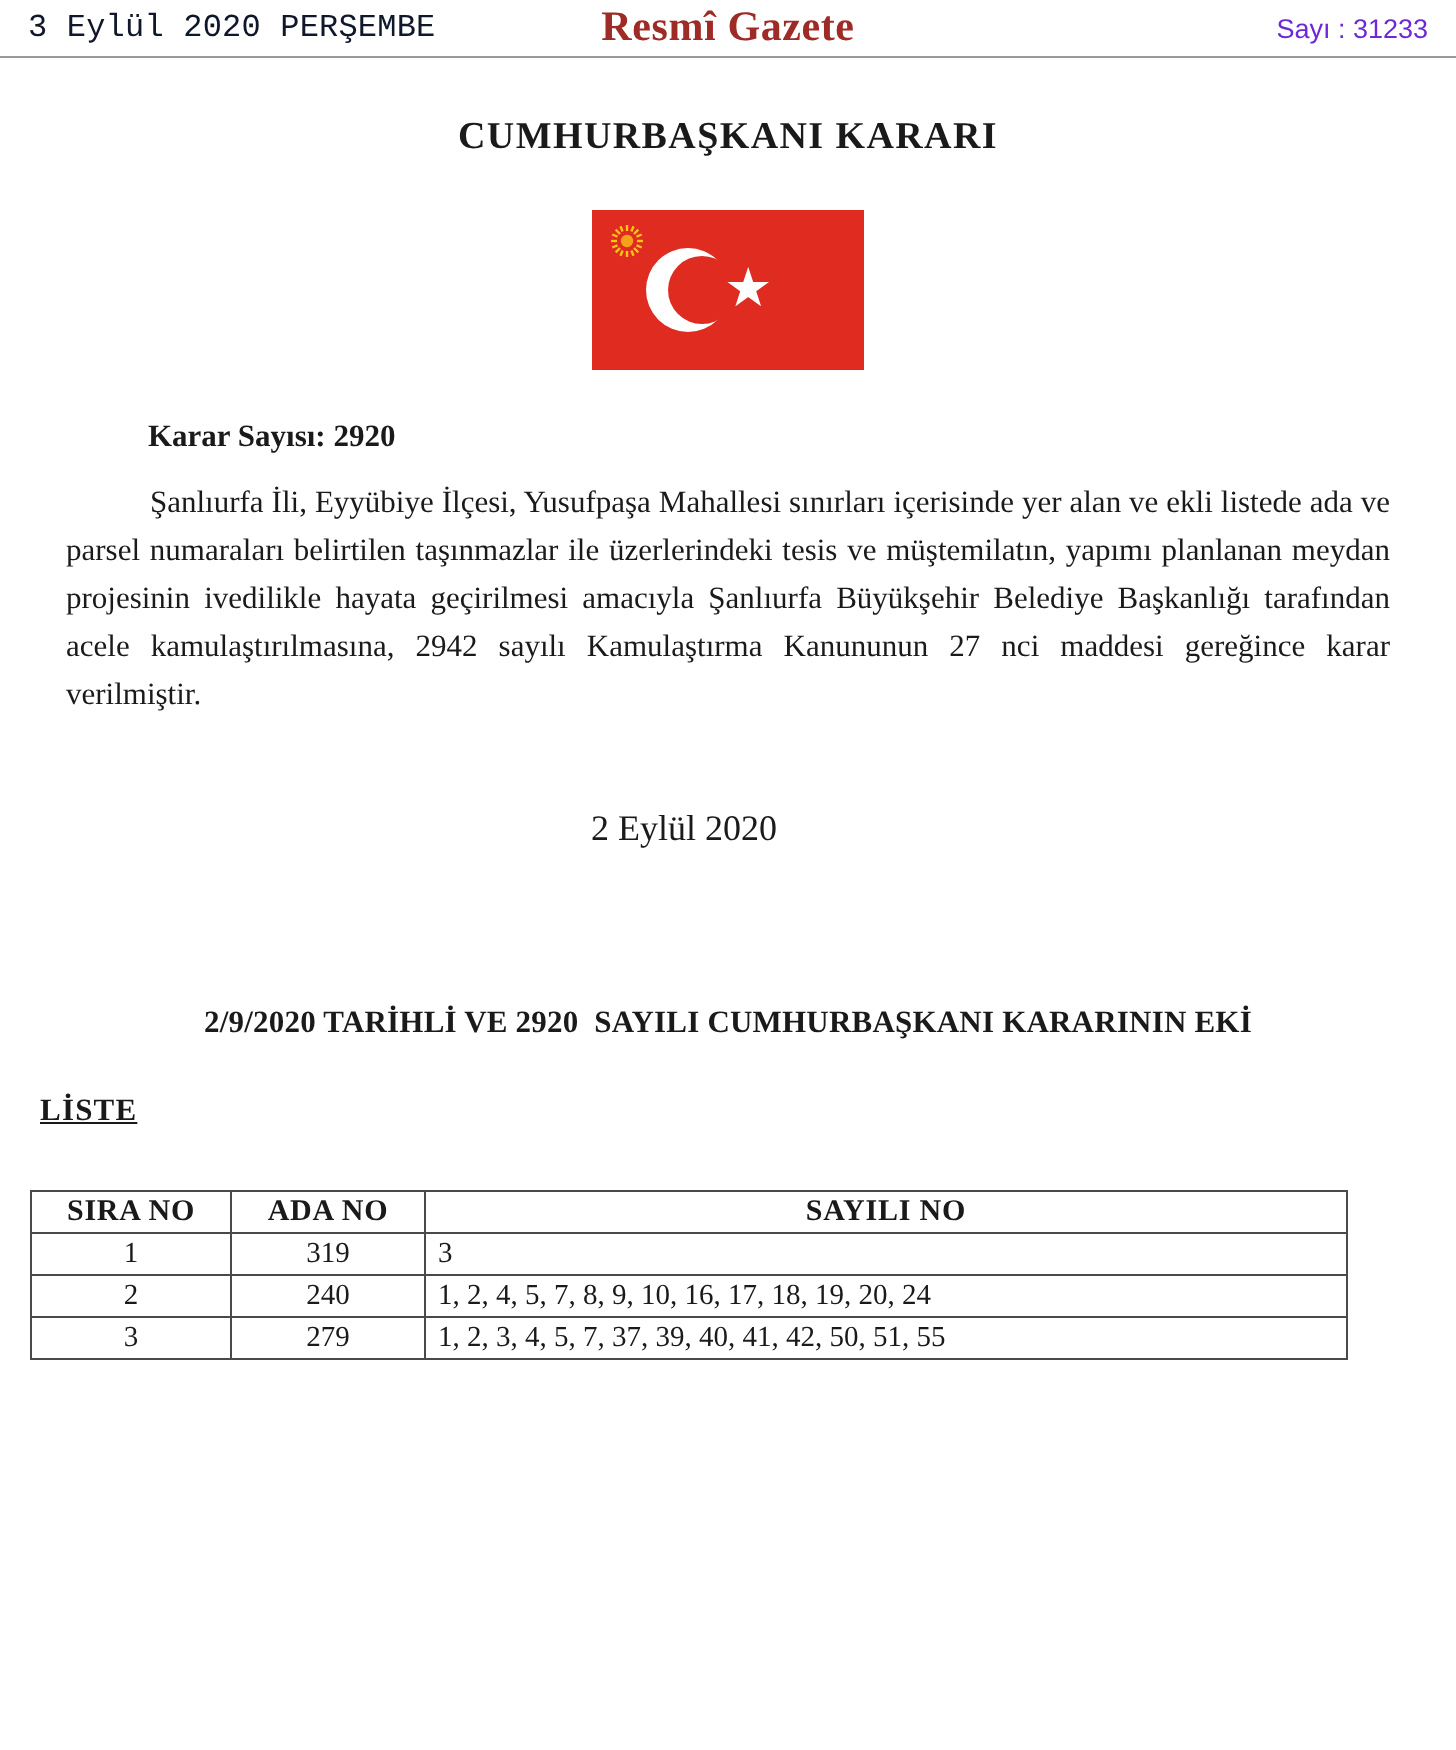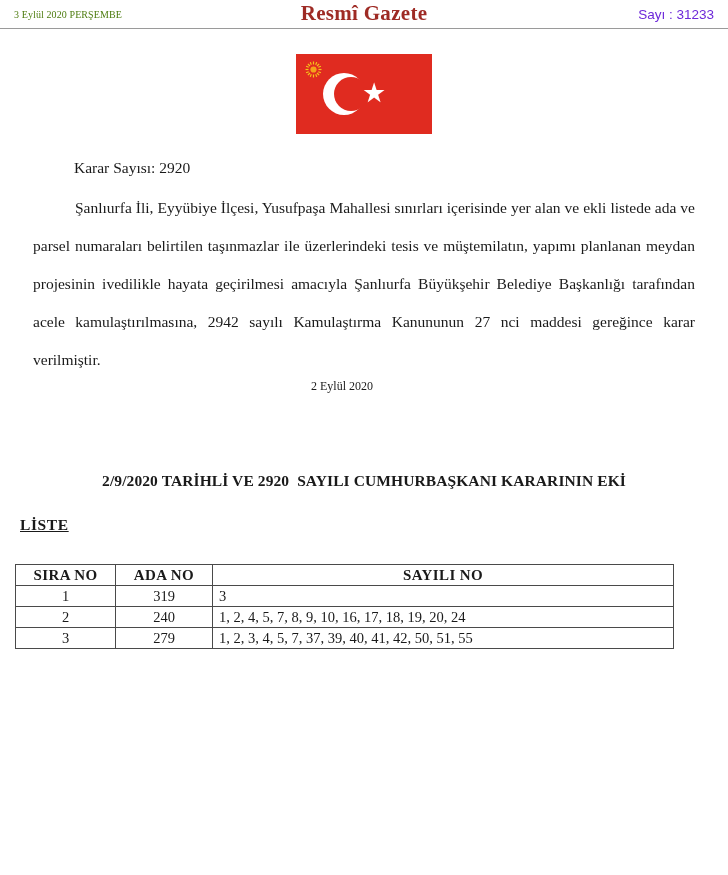--- a/index.html
+++ b/index.html
@@ -20,23 +20,23 @@
   .masthead {
     position: relative;
     height: 28px;
     display: flex;
     align-items: center;
     justify-content: space-between;
     padding: 0 14px;
     box-sizing: border-box;
   }
   .masthead-date {
-    font-family: Liberation Serif, serif;
-    font-size: 10px;
-    color: #4d7c0f;
+    font-family: Liberation Mono, monospace;
+    font-size: 16px;
+    color: #0f172a;
     letter-spacing: 0.1px;
     white-space: nowrap;
   }
   .masthead-title {
     position: absolute;
     left: 0;
     right: 0;
     top: 1px;
     text-align: center;
     font-family: "Liberation Serif", serif;
@@ -117,39 +117,40 @@
   .flag .sun {
     position: absolute;
     left: 9px;
     top: 7px;
     width: 17px;
     height: 17px;
   }
 
   
   .karar-no {
-    font-weight: normal;
+    font-weight: bold;
     font-size: 15.5px;
     margin-top: 25px;
     margin-left: 54px;
   }
   .body-par {
     margin-top: 12px;
     margin-left: 13px;
     margin-right: 13px;
     font-size: 15.5px;
-    line-height: 38px;
+    line-height: 24px;
     text-align: justify;
     text-indent: 42px;
     hyphens: none;
   }
 
   .decree-date {
-    text-align: center;
-    font-size: 12px;
+    margin-top: 44px;
+    text-align: center;
+    font-size: 18px;
     padding-right: 44px;
   }
 
   .signature {
     margin-top: 52px;
     text-align: center;
     padding-left: 280px;
   }
   .signature-name {
     font-weight: bold;
@@ -216,20 +217,21 @@
 
 <div class="masthead">
   <span class="masthead-date">3 Eylül 2020 PERŞEMBE</span>
   <span class="masthead-title">Resmî Gazete</span>
   <span class="masthead-issue">Sayı : 31233</span>
 </div>
 <div class="masthead-rule"></div>
 
 <div class="doc">
 
+  <div class="decree-title">CUMHURBAŞKANI KARARI</div>
 
   <div class="flag-wrap">
     <div class="flag">
       <svg class="sun" viewBox="0 0 34 34">
         <g stroke="#f5c518" stroke-width="2.4">
           <line x1="17" y1="1" x2="17" y2="7"></line>
           <line x1="17" y1="27" x2="17" y2="33"></line>
           <line x1="1" y1="17" x2="7" y2="17"></line>
           <line x1="27" y1="17" x2="33" y2="17"></line>
           <line x1="5.7" y1="5.7" x2="10" y2="10"></line>

